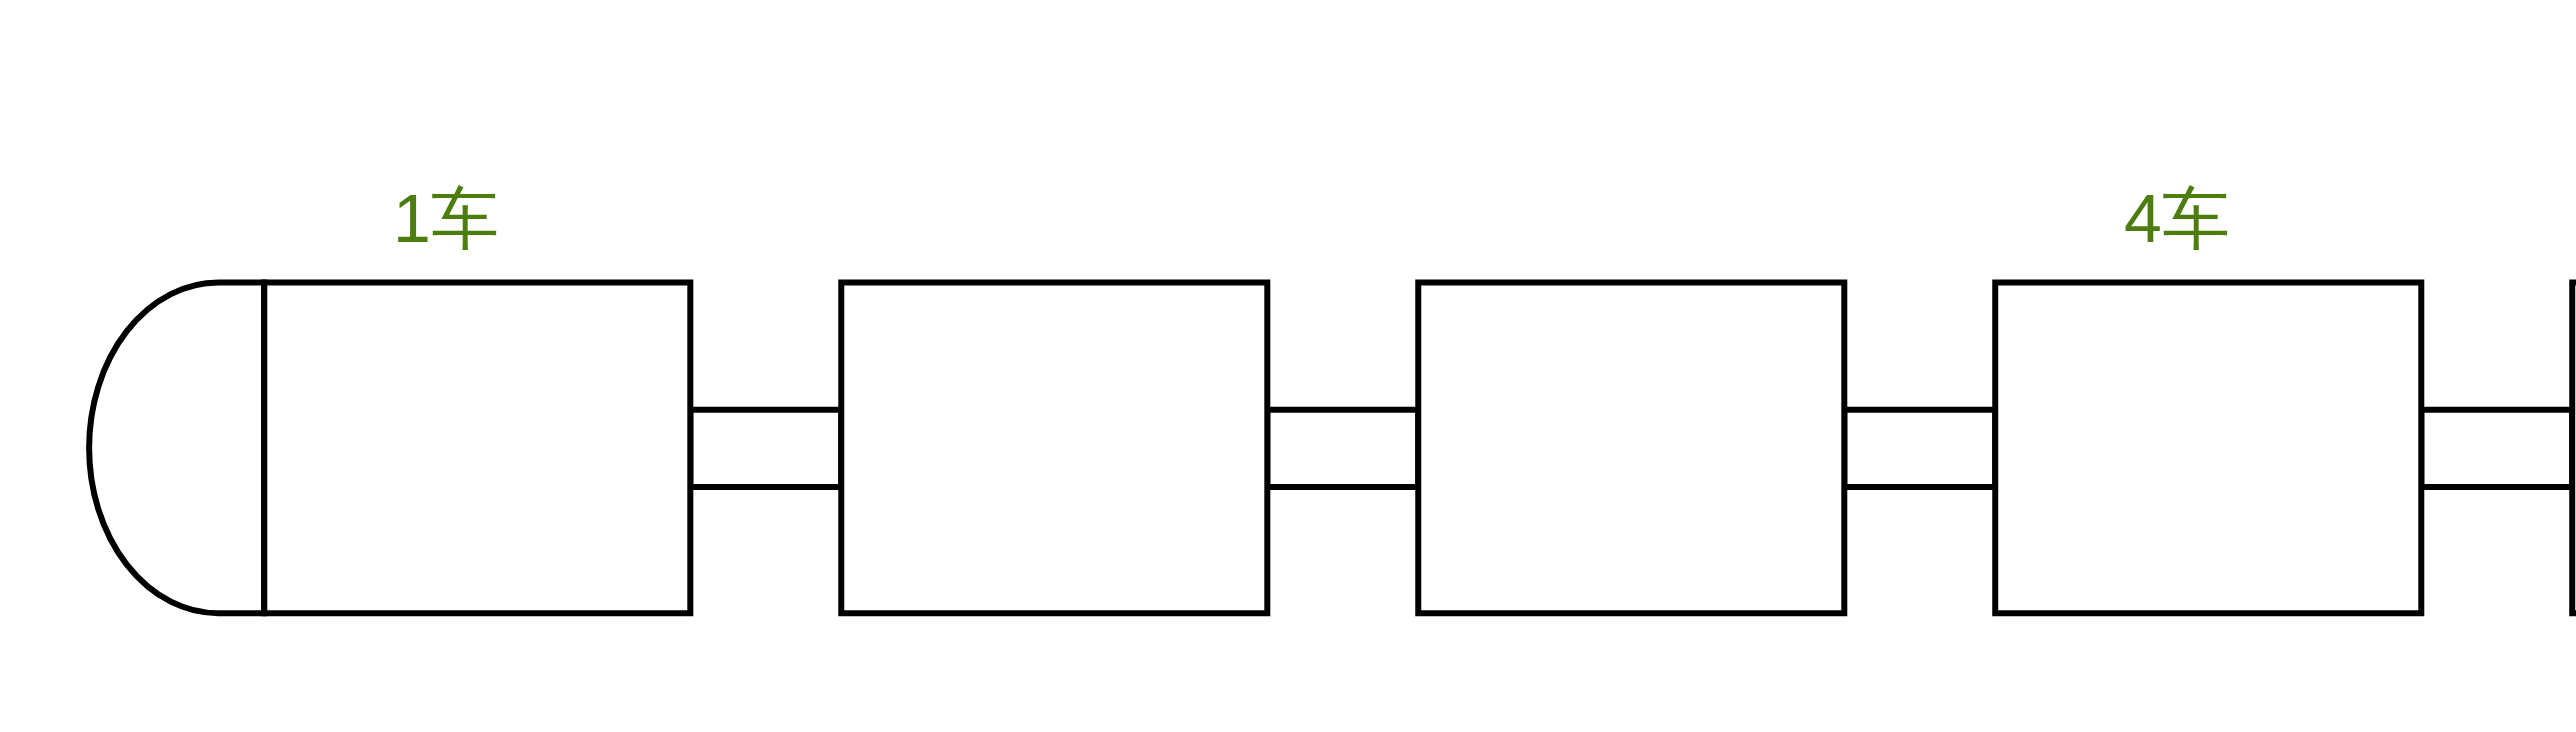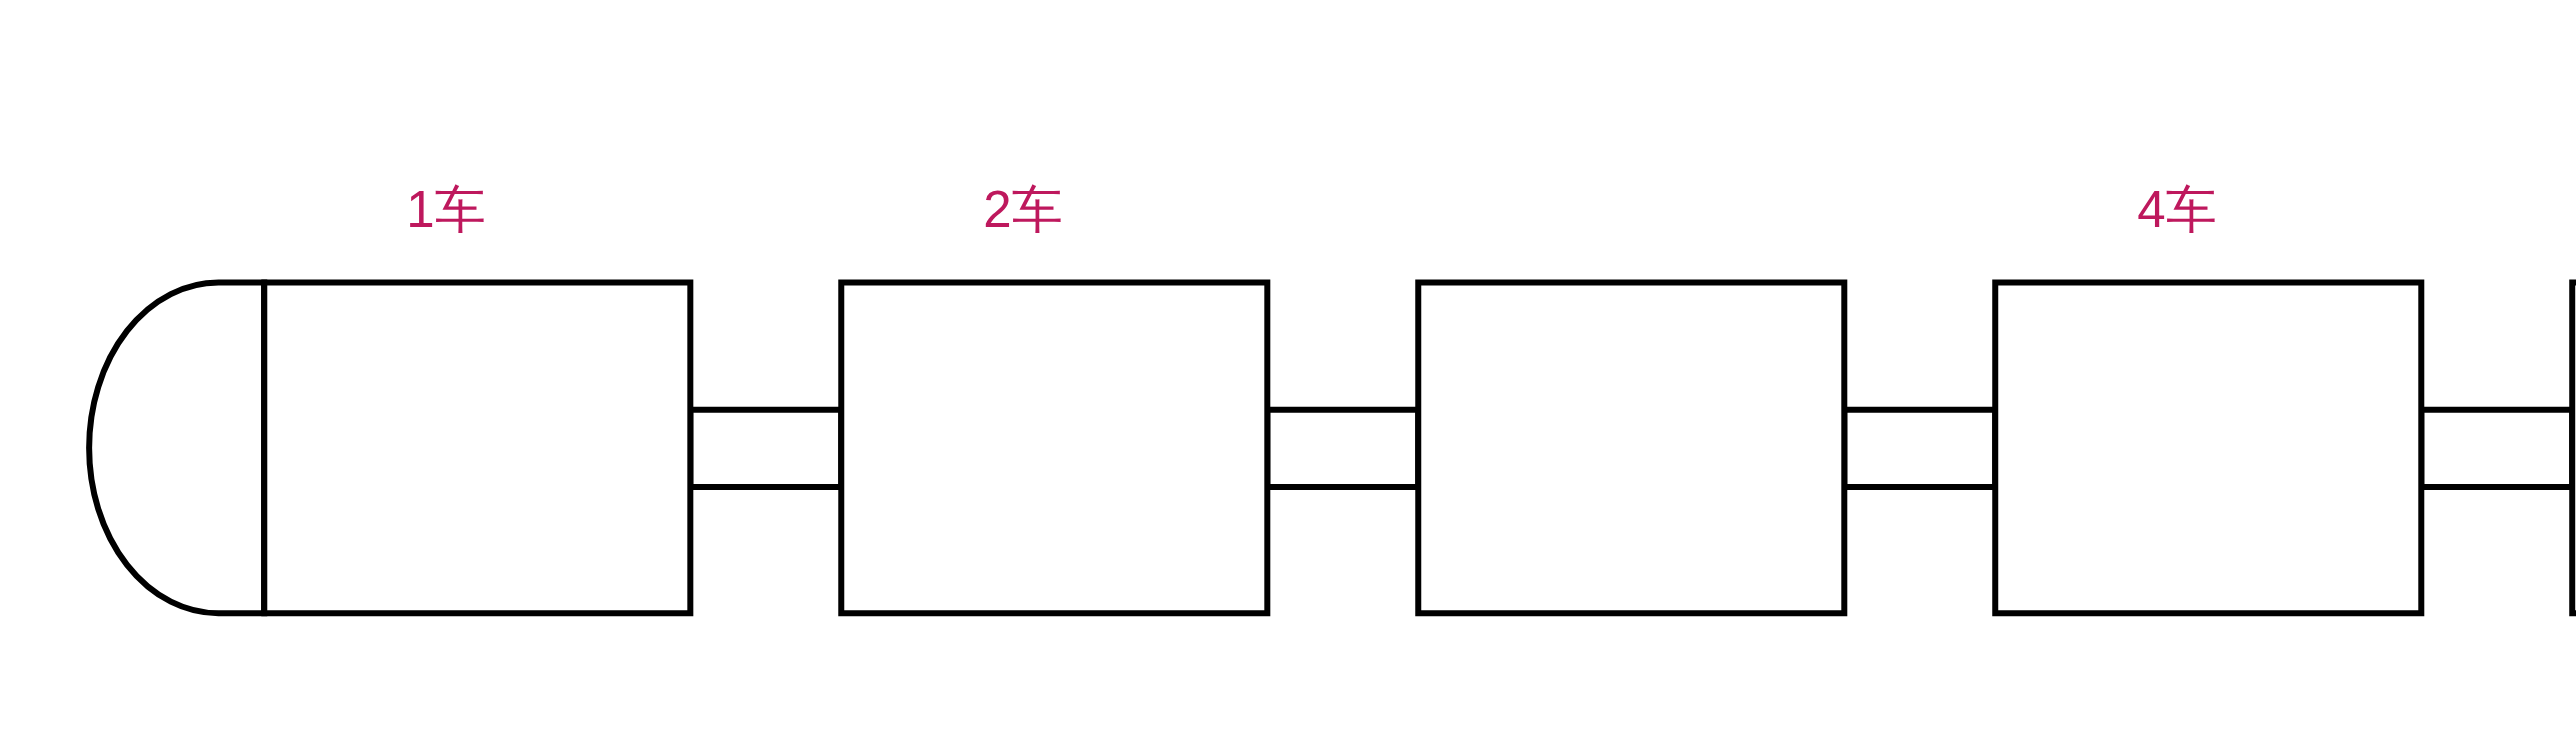--- a/index.html
+++ b/index.html
@@ -37,23 +37,23 @@
     stroke-linejoin: miter;
     stroke-linecap: butt;
     vector-effect: non-scaling-stroke;
   }
   .cap-divider {
     fill: none;
   }
   .car-label {
     position: absolute;
     text-align: center;
-    color: #be185d;
+    color: #4d7c0f;
     font-family: "Liberation Sans", "DejaVu Sans", sans-serif;
-    font-size: 51px;
+    font-size: 68px;
     line-height: 1;
     font-weight: 400;
     white-space: nowrap;
     user-select: none;
   }
 </style>
 </head>
 <body>
 
 <div id="train-diagram">
@@ -75,17 +75,16 @@
     <rect class="car-body" x="3873" y="548" width="827" height="642"></rect>
     <rect class="car-body" x="4993" y="548" width="827" height="642"></rect>
     <rect class="car-body" x="6113" y="548" width="827" height="642"></rect>
 
     <path class="nose-cap" d="M 6940 548 L 7029 548 A 251 321 0 0 1 7029 1190 L 6940 1190 Z"></path>
     <line class="cap-divider" x1="6940" y1="548" x2="6940" y2="1190"></line>
 
   </svg>
 
   <div class="car-label" style="left:343px;  top:184px; width:206px;">1车</div>
-  <div class="car-label" style="left:920px; top:184px; width:206px;">2车</div>
   <div class="car-label" style="left:2074px; top:184px; width:206px;text-align:center;">4车</div>
 
 </div>
 
 
 </body></html>

